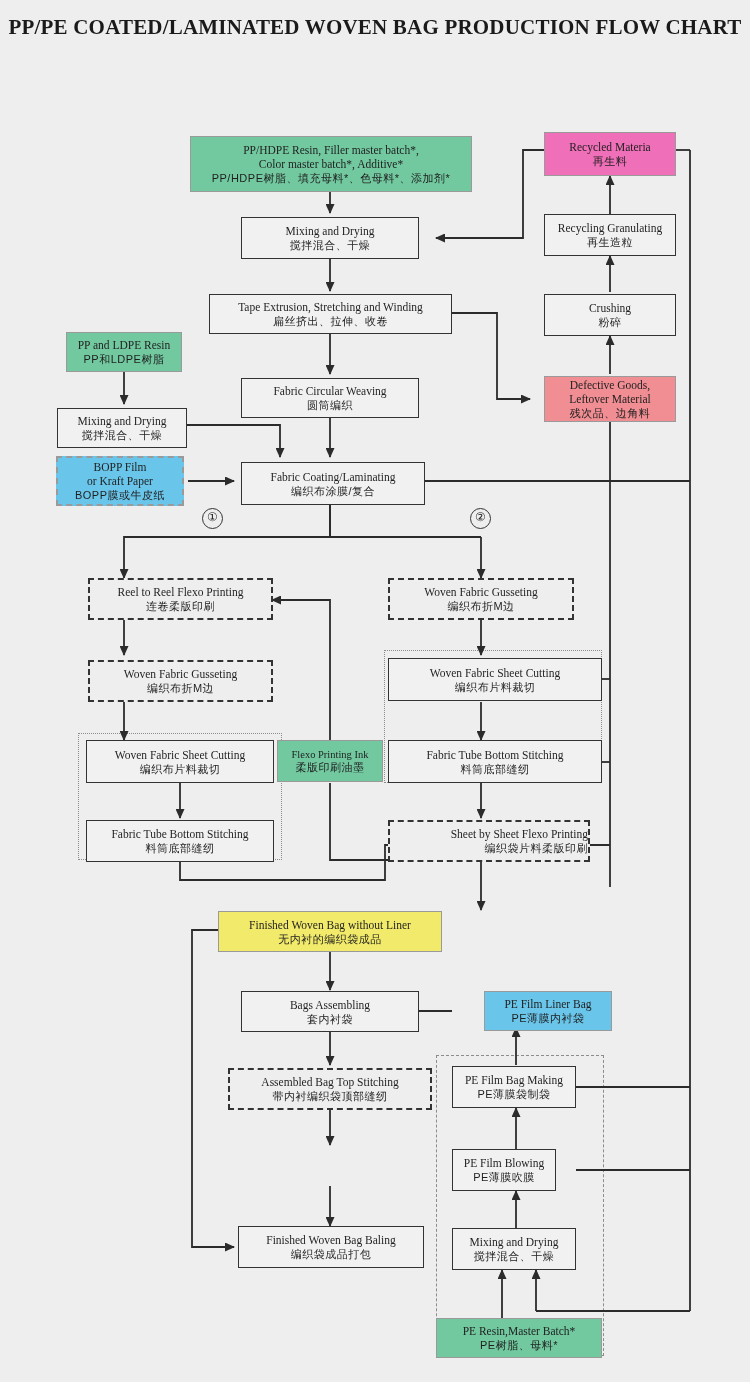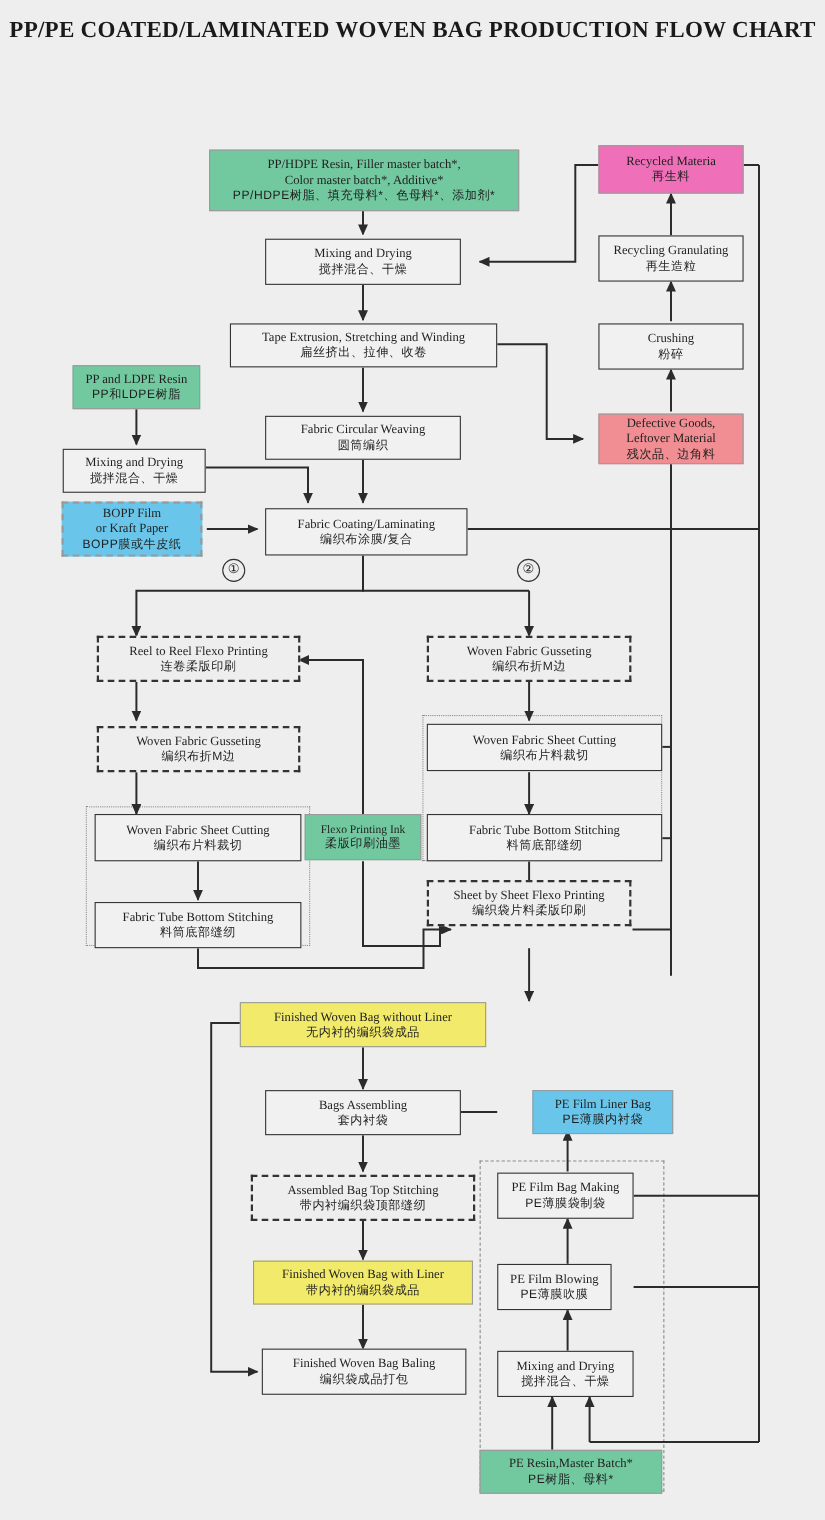--- a/index.html
+++ b/index.html
@@ -286,44 +286,40 @@
   <div class="node solid" style="left:388px;top:658px;width:214px;height:43px;">
     <span class="ln">Woven Fabric Sheet Cutting</span>
     <span class="ln cn">编织布片料裁切</span>
   </div>
 
   <div class="node solid" style="left:388px;top:740px;width:214px;height:43px;">
     <span class="ln">Fabric Tube Bottom Stitching</span>
     <span class="ln cn">料筒底部缝纫</span>
   </div>
 
-  <div class="node dashed" style="left:388px;top:800px;width:186px;height:42px;">
+  <div class="node dashed" style="left:388px;top:820px;width:202px;height:42px;align-items:flex-end;">
     <span class="ln">Sheet by Sheet Flexo Printing</span>
     <span class="ln cn">编织袋片料柔版印刷</span>
   </div>
 
   <div class="node yellow" style="left:218px;top:911px;width:224px;height:41px;">
     <span class="ln">Finished Woven Bag without Liner</span>
     <span class="ln cn">无内衬的编织袋成品</span>
   </div>
 
   <div class="node solid" style="left:241px;top:991px;width:178px;height:41px;">
     <span class="ln">Bags Assembling</span>
     <span class="ln cn">套内衬袋</span>
   </div>
 
   <div class="node dashed" style="left:228px;top:1068px;width:204px;height:42px;">
     <span class="ln">Assembled Bag Top Stitching</span>
     <span class="ln cn">带内衬编织袋顶部缝纫</span>
   </div>
 
-  <div class="node yellow" style="left:230px;top:1146px;width:200px;height:40px;">
-    <span class="ln">Finished Woven Bag with Liner</span>
-    <span class="ln cn">带内衬的编织袋成品</span>
-  </div>
 
   <div class="node solid" style="left:238px;top:1226px;width:186px;height:42px;">
     <span class="ln">Finished Woven Bag Baling</span>
     <span class="ln cn">编织袋成品打包</span>
   </div>
 
   <div class="node blue" style="left:452px;top:991px;width:128px;height:40px;margin-left:32px;">
     <span class="ln">PE Film Liner Bag</span>
     <span class="ln cn">PE薄膜内衬袋</span>
   </div>

